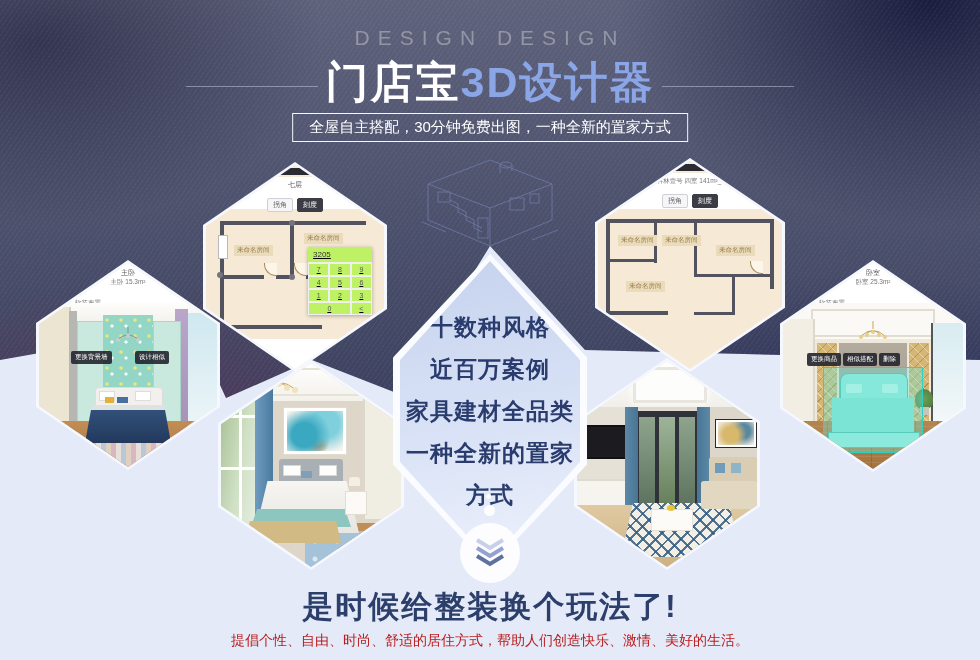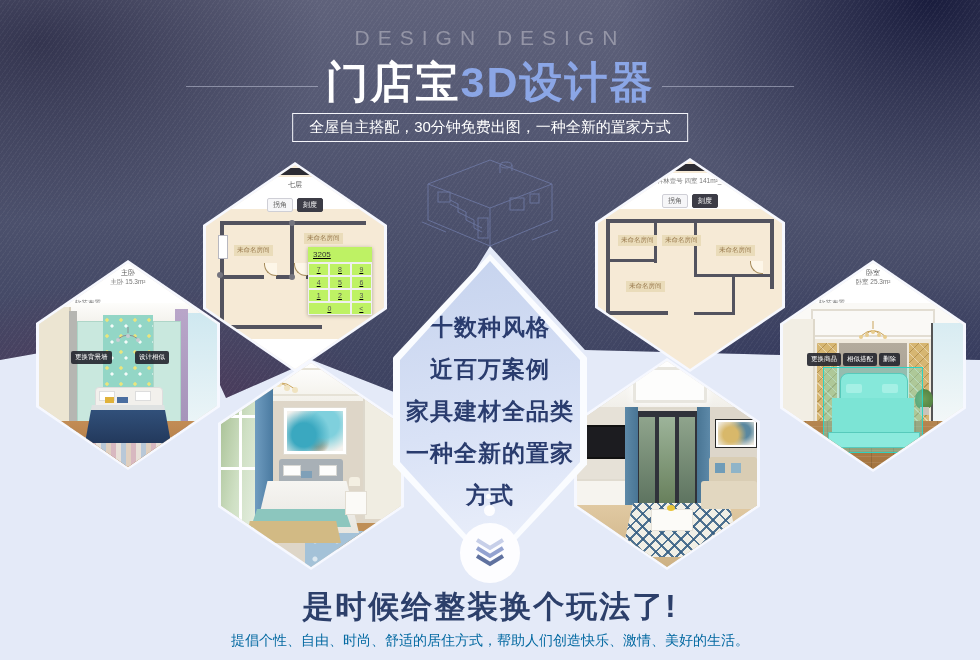--- a/index.html
+++ b/index.html
@@ -68,21 +68,21 @@
 
   
   .dot-s{position:absolute;border-radius:50%;background:#fdfdff;z-index:4;}
   .scroll-circle{position:absolute;left:460px;top:523px;width:60px;height:60px;border-radius:50%;
     background:#fdfdff;z-index:4;display:flex;align-items:center;justify-content:center;}
 
   
   .headline{position:absolute;top:586px;left:0;width:100%;text-align:center;z-index:2;
     color:#2c3f6a;font-size:31px;font-weight:700;letter-spacing:2px;}
   .subline{position:absolute;top:632px;left:0;width:100%;text-align:center;z-index:2;
-    color:#0369a1;font-size:14px;}
+    color:#b91c1c;font-size:14px;}
 </style>
 </head>
 <body>
 
 <div class="dark-bg"></div>
 
 <div class="kicker">DESIGN DESIGN</div>
 <div class="title">
   <span class="w">门店宝</span><span class="b">3D设计器</span>
 </div>

